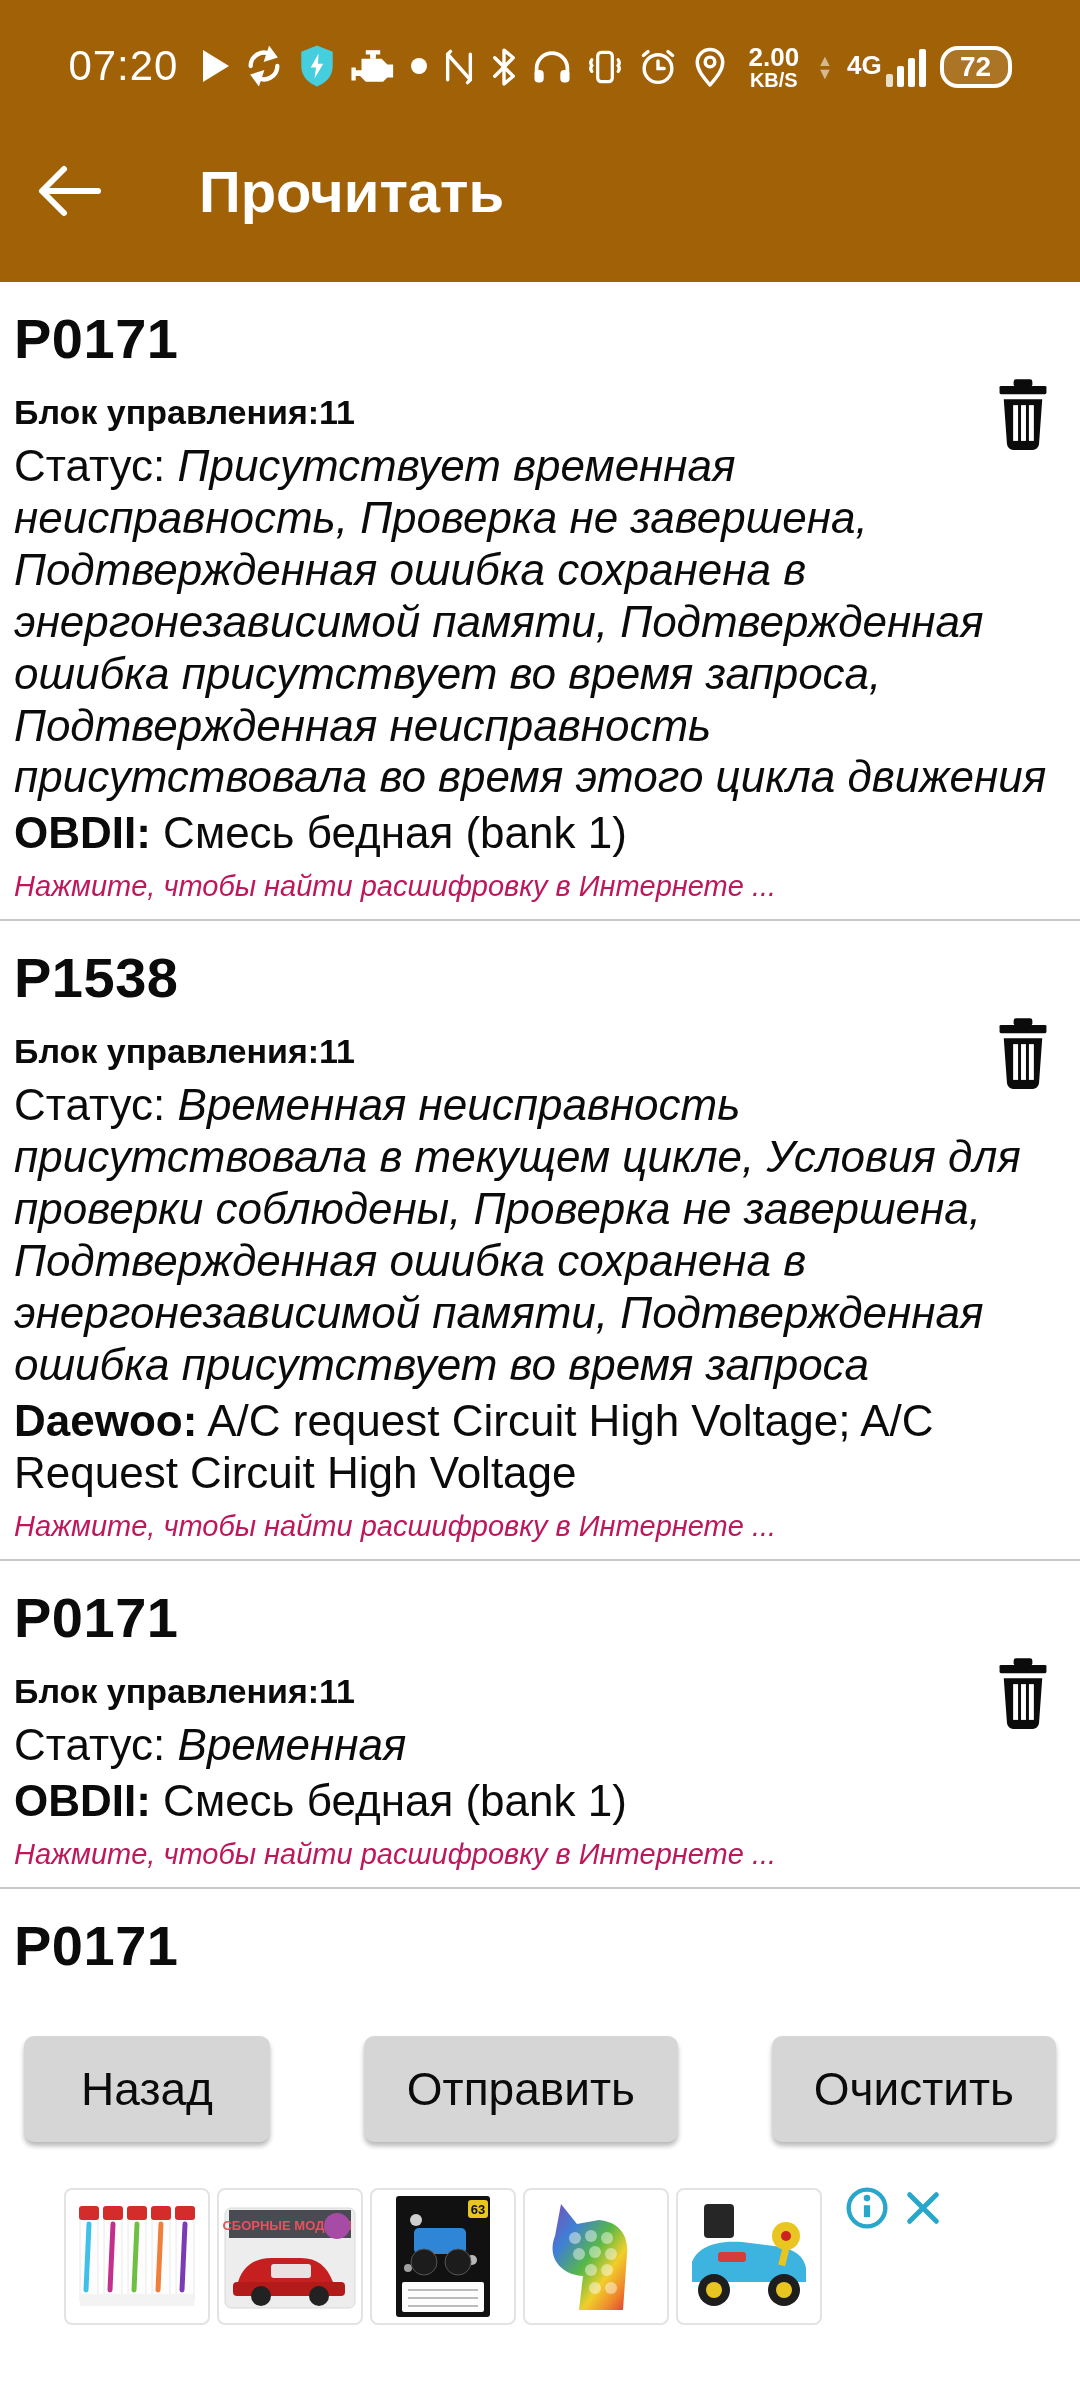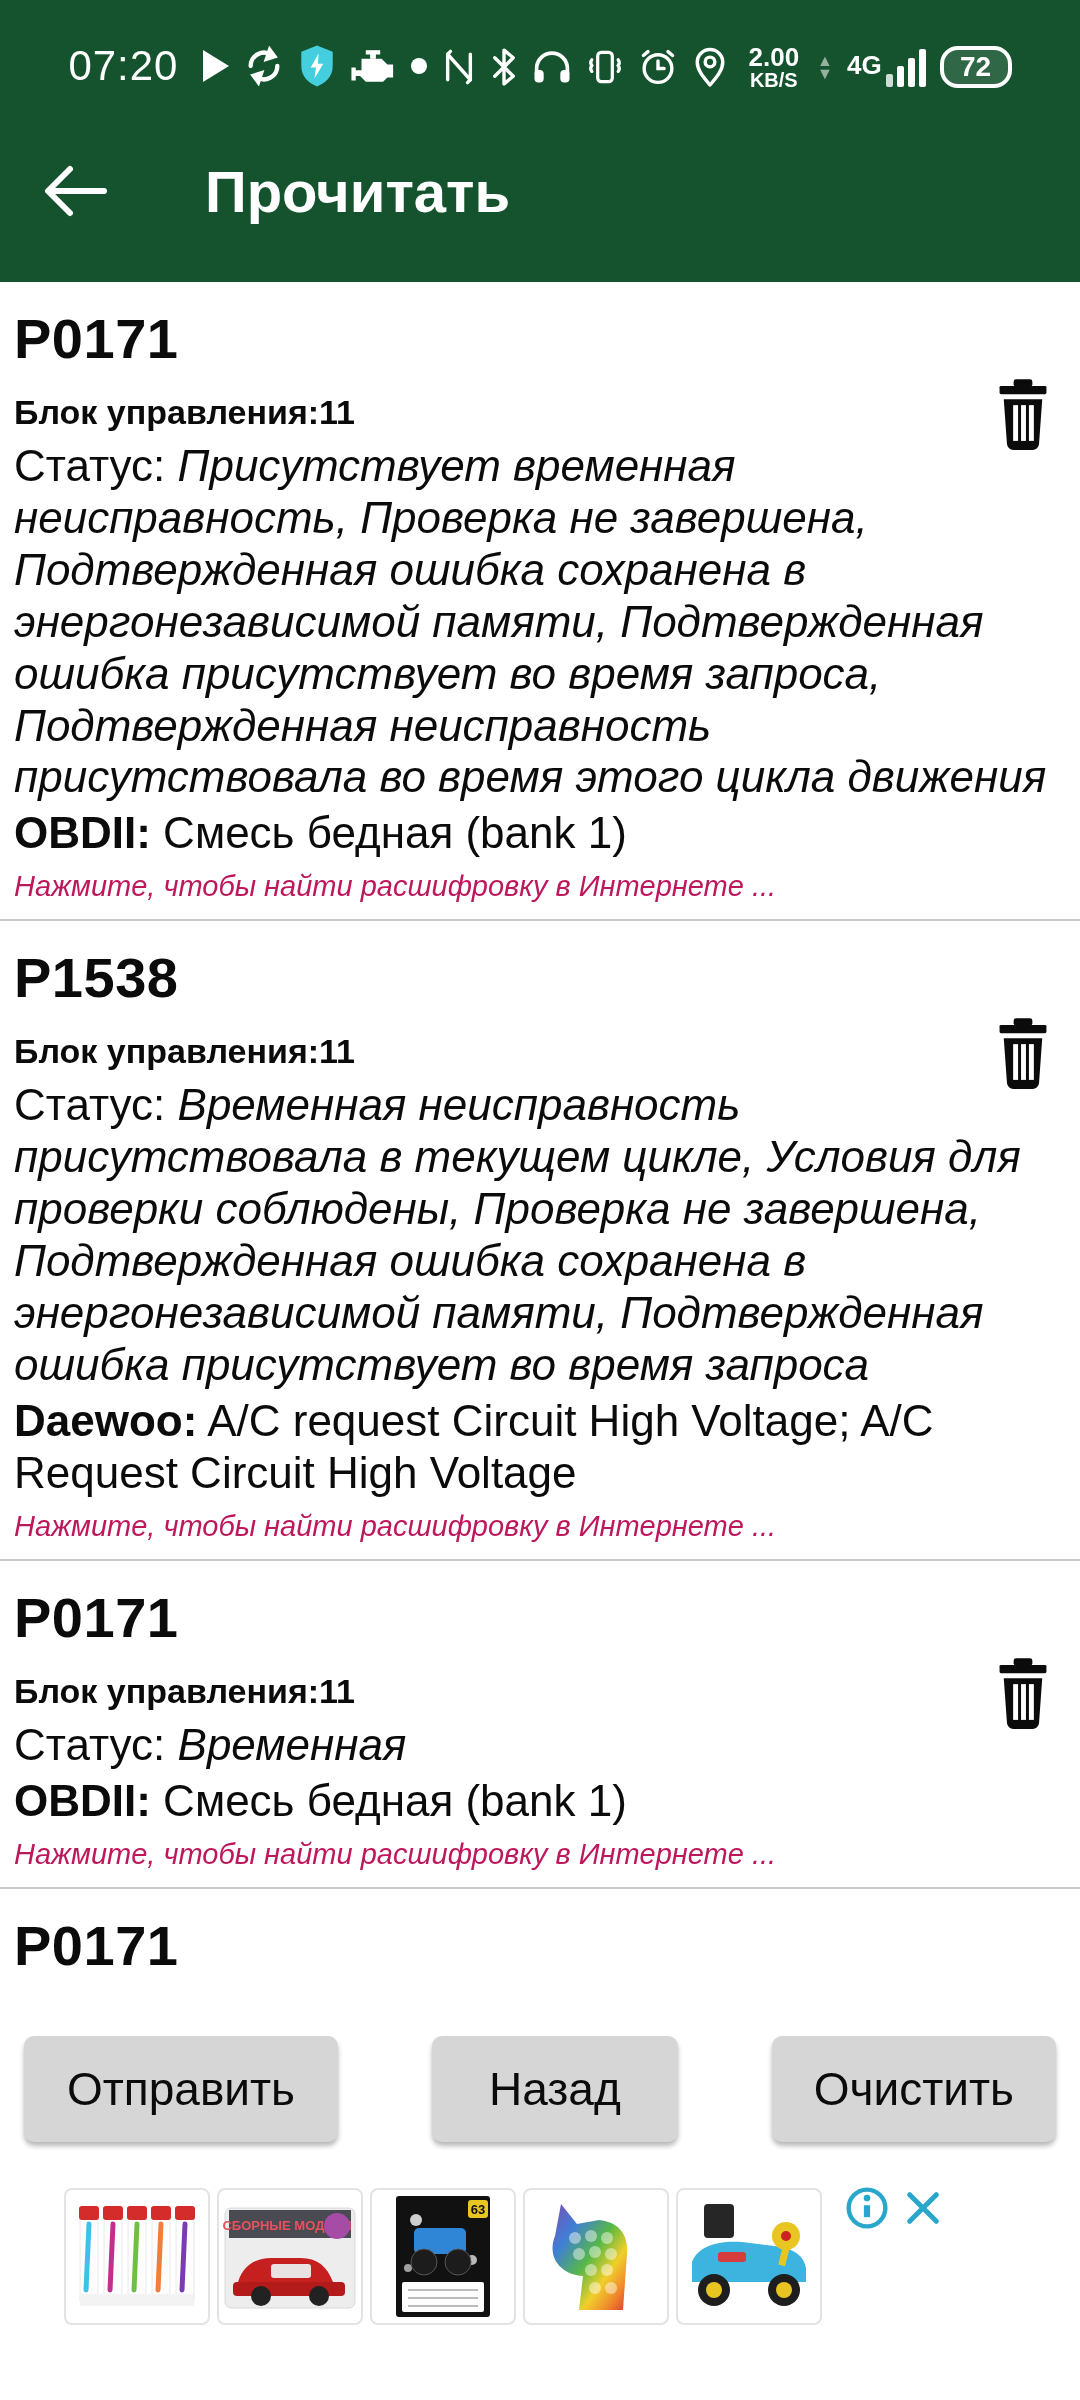--- a/index.html
+++ b/index.html
@@ -1,37 +1,37 @@
 <!DOCTYPE html>
 <html><head>
 <meta charset="utf-8">
 <style>
   html,body{margin:0;padding:0;width:1080px;height:2400px;background:#ffffff;
     font-family:"Liberation Sans","DejaVu Sans",sans-serif;color:#0b0b0b;overflow:hidden;}
-  .topbar{background:#14532d;color:#fff;}
+  .topbar{background:#a16207;color:#fff;}
   .status-bar{height:100px;display:flex;align-items:flex-end;justify-content:center;
     gap:14px;padding:0 40px;box-sizing:border-box;padding-bottom:10px;}
   .status-left,.status-right{display:flex;align-items:center;gap:14px;}
   .status-time{font-size:42px;font-weight:500;letter-spacing:1px;margin-right:8px;}
   .sicon{display:inline-flex;align-items:center;justify-content:center;}
   .rate{display:flex;flex-direction:column;align-items:center;line-height:1;margin-left:6px;}
   .rate .v{font-size:26px;font-weight:bold;}
   .rate .u{font-size:20px;font-weight:bold;}
   .updown{display:flex;flex-direction:column;opacity:.55;margin-left:4px;}
   .updown span{font-size:16px;line-height:13px;}
   .net{display:flex;align-items:flex-end;gap:4px;}
   .net .g{font-size:26px;font-weight:bold;margin-bottom:6px;}
   .bars{display:flex;align-items:flex-end;gap:4px;height:40px;}
   .bars i{display:block;width:7px;background:#fff;border-radius:2px;}
   .bars i:nth-child(1){height:13px;opacity:.8}.bars i:nth-child(2){height:21px}
   .bars i:nth-child(3){height:29px}.bars i:nth-child(4){height:38px}
   .battery{border:4px solid #fff;border-radius:18px;min-width:72px;height:42px;
     display:flex;align-items:center;justify-content:center;font-size:28px;font-weight:bold;
     padding:0 8px;box-sizing:border-box;background:rgba(255,255,255,.12);}
-  .app-bar{height:182px;display:flex;align-items:center;padding:0 20px;box-sizing:border-box;}
+  .app-bar{height:182px;display:flex;align-items:center;padding:0 14px;box-sizing:border-box;}
   .back-btn{width:110px;height:110px;display:flex;align-items:center;justify-content:center;}
   .app-title{font-size:58px;font-weight:bold;margin-left:75px;}
   .content{background:#fff;}
   .entry{position:relative;padding:18px 20px 16px 14px;border-bottom:2px solid #c9c9c9;}
   .entry.last{border-bottom:none;}
   .code{font-size:56px;font-weight:bold;margin:6px 0 22px 0;letter-spacing:.5px;}
   .ecu{font-size:34px;font-weight:bold;margin-bottom:8px;}
   .body-line{font-size:44px;line-height:1.18;width:1046px;}
   .status-text{font-style:italic;}
   .desc{font-size:44px;line-height:1.2;margin-top:4px;width:1046px;}
@@ -219,22 +219,22 @@
         <rect x="14.4" y="11" width="2" height="14.5" fill="#fff"></rect>
       </svg>
     </div>
   </div>
 
   <div class="entry last">
     <div class="code" style="margin-bottom:0;">P0171</div>
   </div>
 
   <div class="btn-row">
+    <button class="gbtn side">Назад</button>
     <button class="gbtn mid">Отправить</button>
-    <button class="gbtn side">Назад</button>
     <button class="gbtn side">Очистить</button>
   </div>
 
   <div class="ad">
     <div class="ad-card">
       <svg width="142" height="133" viewBox="0 0 142 133">
         <g>
           <rect x="14" y="18" width="18" height="96" rx="3" fill="#fdfdfd" stroke="#e8e8e8"></rect>
           <rect x="38" y="18" width="18" height="96" rx="3" fill="#fdfdfd" stroke="#e8e8e8"></rect>
           <rect x="62" y="18" width="18" height="96" rx="3" fill="#fdfdfd" stroke="#e8e8e8"></rect>

